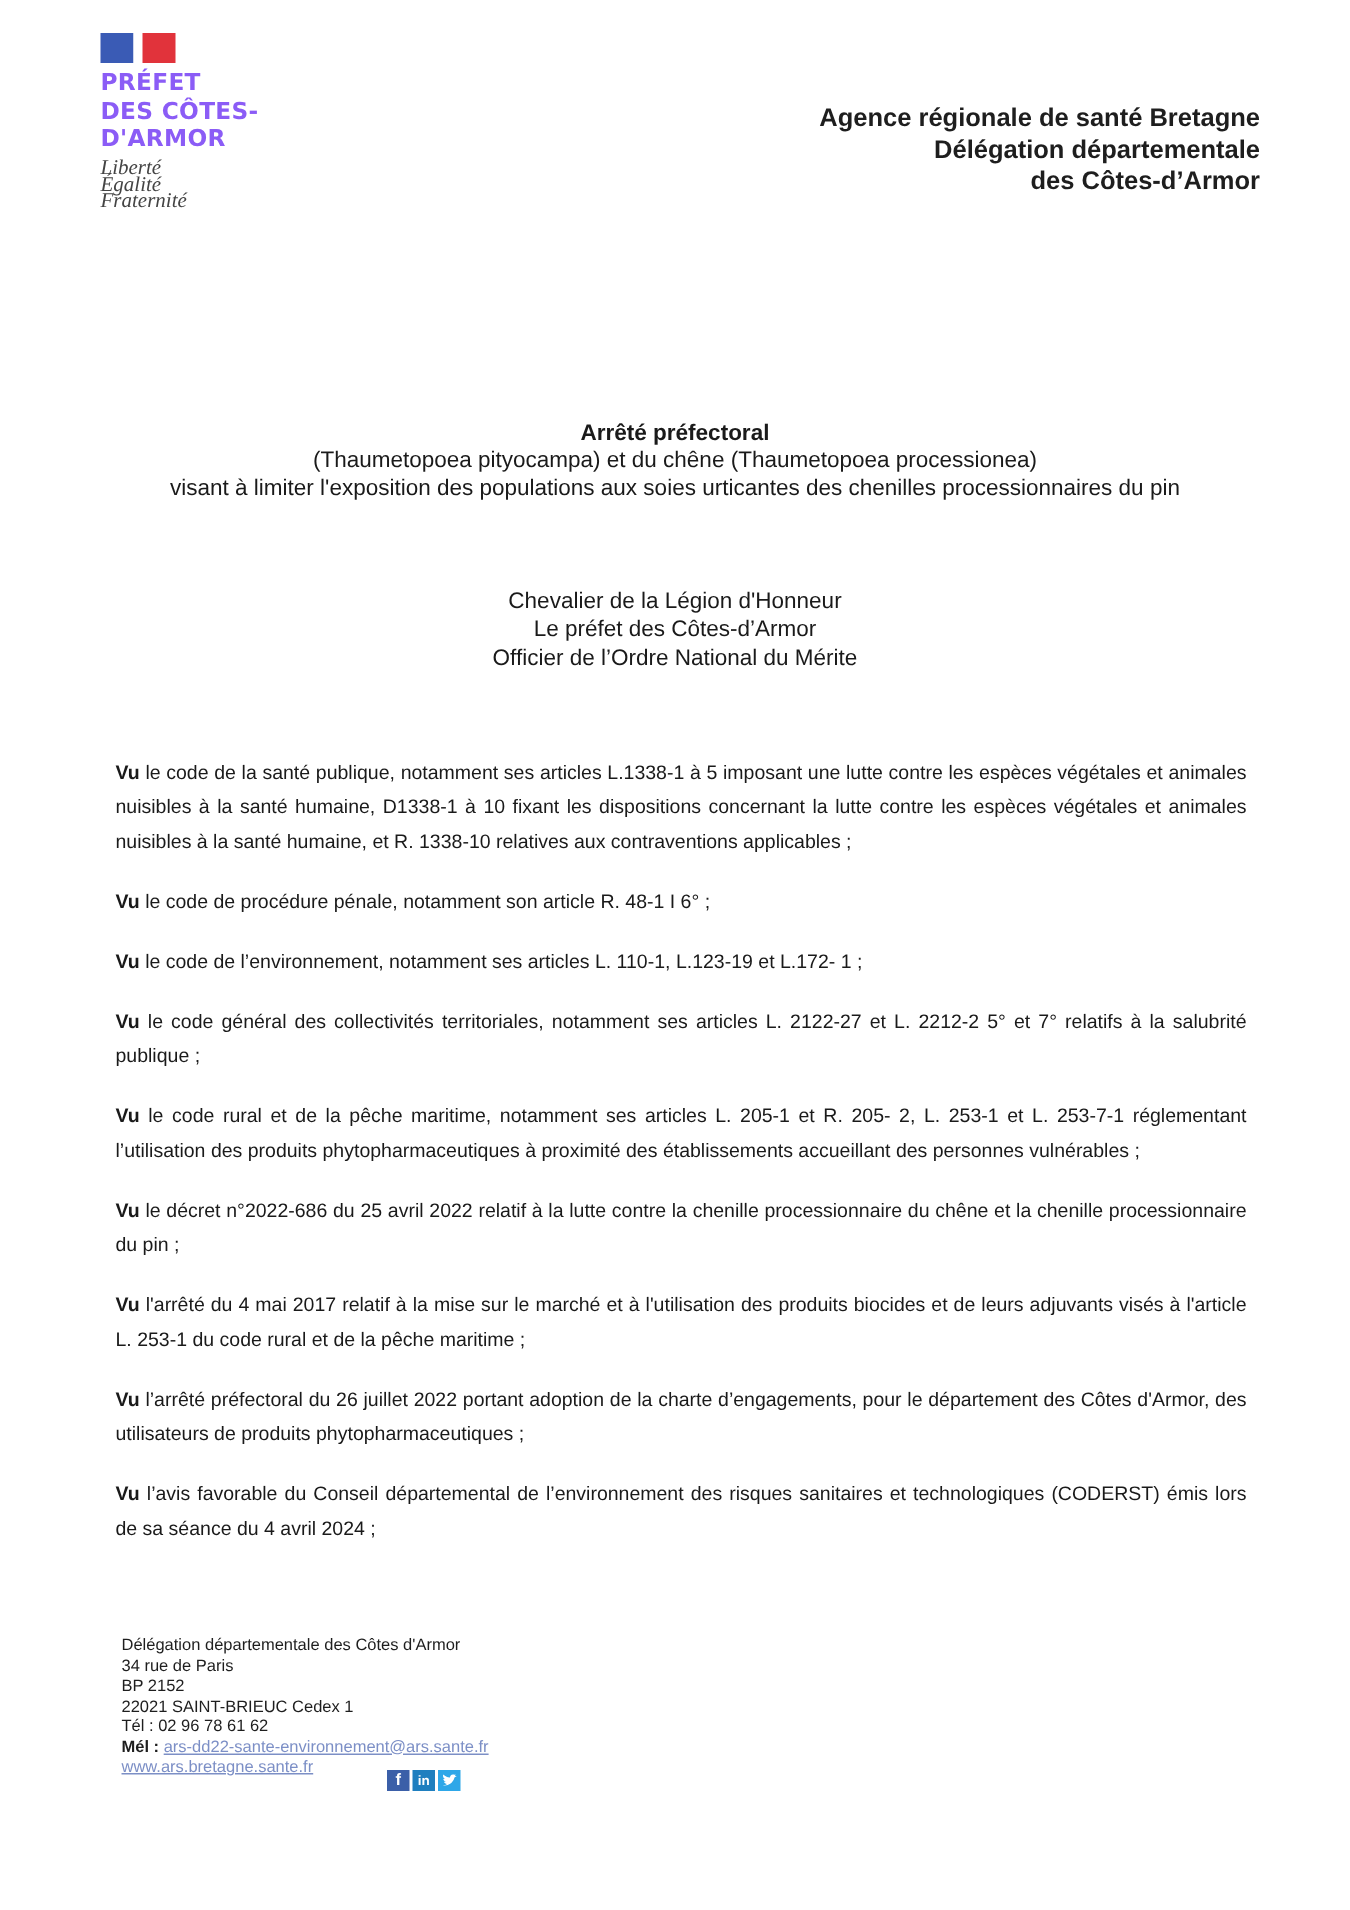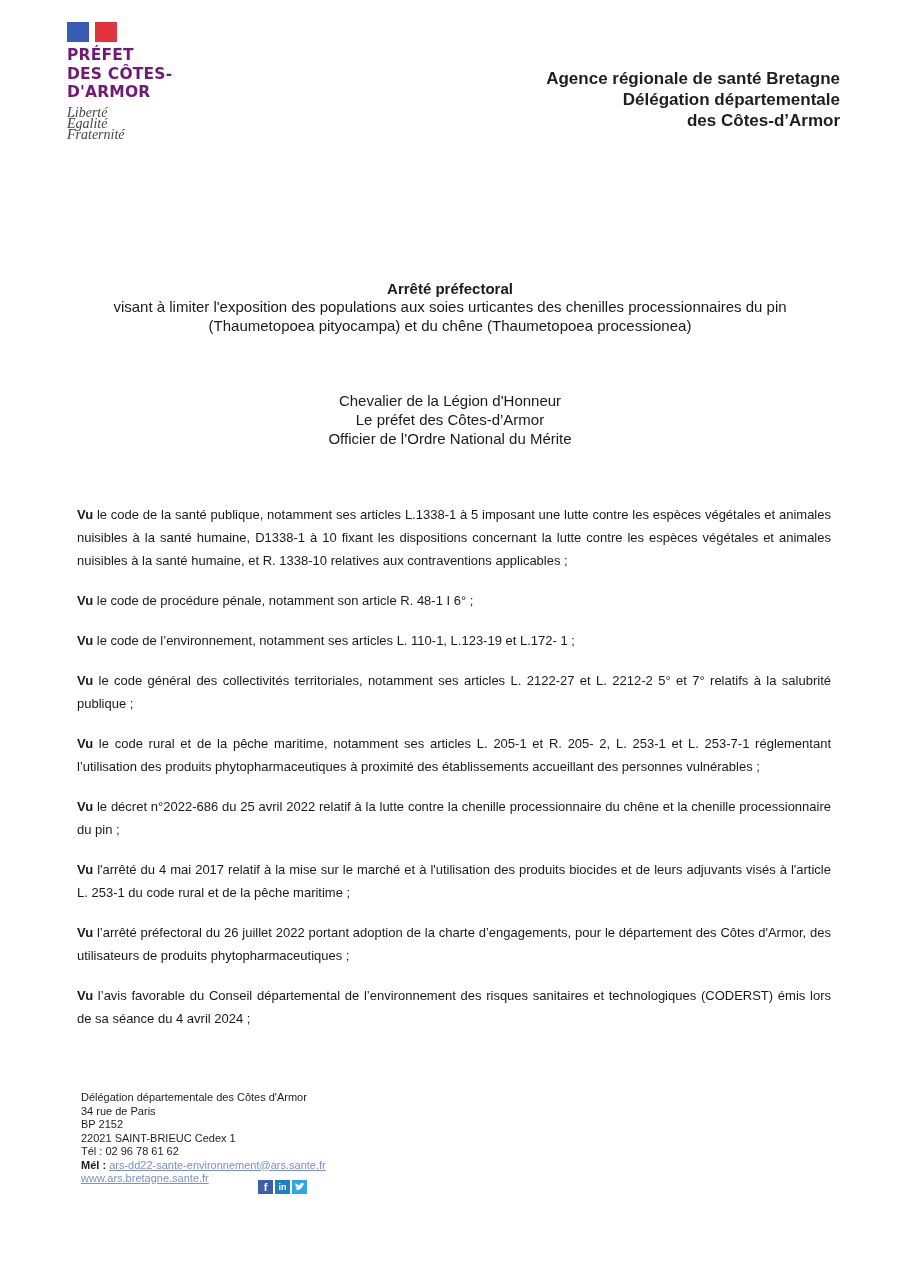--- a/index.html
+++ b/index.html
@@ -5,21 +5,21 @@
     html, body { margin: 0; padding: 0; background: #ffffff; }
     body {
       width: 900px; height: 1273px; position: relative; overflow: hidden;
       font-family: "Liberation Sans", sans-serif; color: #1a1a1a;
     }
     .marianne { position: absolute; left: 67px; top: 22px; width: 50px; height: 20px; }
     .flag-blue { position: absolute; left: 0; top: 0; width: 22px; height: 20px; background: #3a5bb5; }
     .flag-white { position: absolute; left: 22px; top: 0; width: 6px; height: 20px; background: #fff; }
     .flag-red { position: absolute; left: 28px; top: 0; width: 22px; height: 20px; background: #e1333b; }
     .prefet-block { position: absolute; left: 67px; top: 46px; }
-    .prefet-title { font-family: "DejaVu Sans", sans-serif; font-weight: bold; font-size: 15.5px; line-height: 18.5px; color: #701a75; letter-spacing: 0.2px; }
+    .prefet-title { font-family: "DejaVu Sans", sans-serif; font-weight: bold; font-size: 15.5px; line-height: 18.5px; color: #8b5cf6; letter-spacing: 0.2px; }
     .motto { font-family: "Liberation Serif", serif; font-style: italic; font-size: 14px; line-height: 11px; color: #444; margin-top: 5px; }
     .agency { position: absolute; right: 60px; top: 68px; text-align: right; font-weight: bold; font-size: 17px; line-height: 21px; color: #1e1e1e; }
     .title-block { position: absolute; left: 0; width: 900px; top: 279px; text-align: center; }
     .title-main { font-weight: bold; font-size: 15px; line-height: 19px; }
     .title-sub { font-size: 15px; line-height: 18.5px; }
     .prefet-intro { position: absolute; left: 0; width: 900px; top: 391px; text-align: center; font-size: 15px; line-height: 19px; }
     .body { position: absolute; left: 77px; width: 754px; top: 503px; font-size: 13px; line-height: 23px; }
     .para { text-align: justify; margin: 0 0 17px 0; }
     .para b { font-weight: bold; }
     .footer { position: absolute; left: 81px; top: 1091px; font-size: 11px; line-height: 13.5px; color: #1e1e1e; }
@@ -53,22 +53,22 @@
 </div>
 
 <div class="agency">
   <div>Agence régionale de santé Bretagne</div>
   <div>Délégation départementale</div>
   <div>des Côtes-d’Armor</div>
 </div>
 
 <div class="title-block">
   <div class="title-main">Arrêté préfectoral</div>
+  <div class="title-sub">(Thaumetopoea pityocampa) et du chêne (Thaumetopoea processionea)</div>
   <div class="title-sub">visant à limiter l'exposition des populations aux soies urticantes des chenilles processionnaires du pin</div>
-  <div class="title-sub">(Thaumetopoea pityocampa) et du chêne (Thaumetopoea processionea)</div>
 </div>
 
 <div class="prefet-intro">
   <div>Chevalier de la Légion d'Honneur</div>
   <div>Le préfet des Côtes-d’Armor</div>
   <div>Officier de l’Ordre National du Mérite</div>
 </div>
 
 <div class="body">
   <p class="para"><b>Vu</b><span> le code de la santé publique, notamment ses articles L.1338-1 à 5 imposant une lutte contre les espèces végétales et animales nuisibles à la santé humaine, D1338-1 à 10 fixant les dispositions concernant la lutte contre les espèces végétales et animales nuisibles à la santé humaine, et R. 1338-10 relatives aux contraventions applicables ;</span></p>

